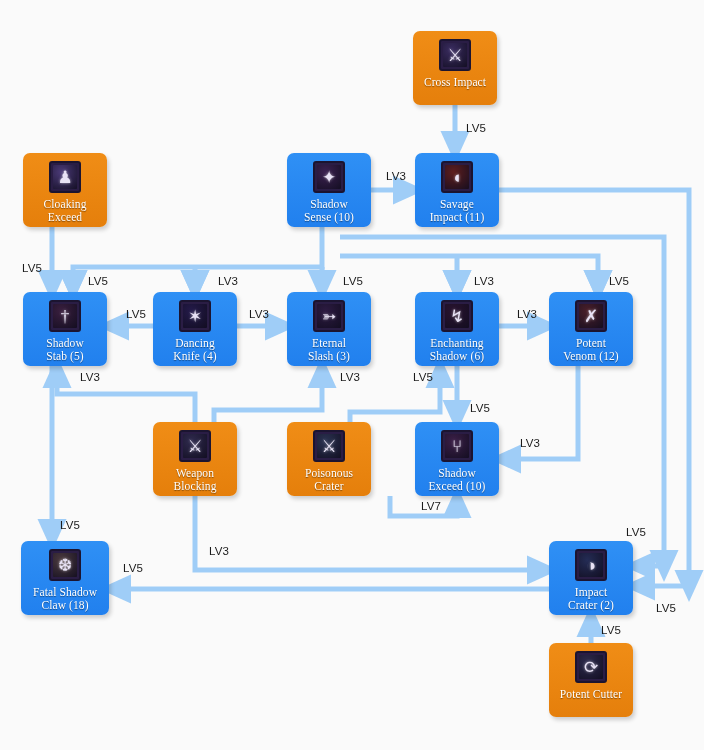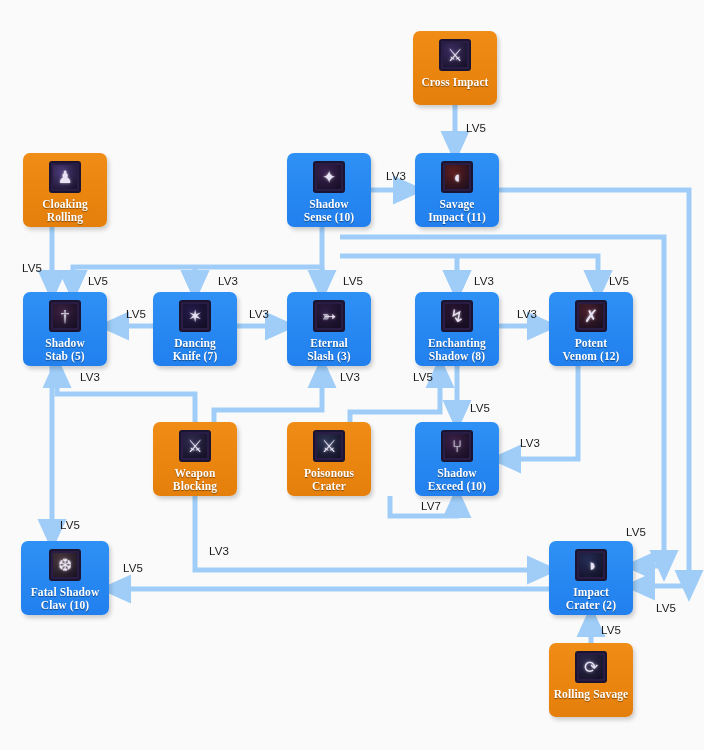--- a/index.html
+++ b/index.html
@@ -50,21 +50,21 @@
   .node .icon .glyph{
     position:absolute;left:0;top:0;right:0;bottom:0;
     display:flex;align-items:center;justify-content:center;
     font-size:17px;line-height:1;
     color:#e8e2f5;
     text-shadow:0 0 3px rgba(255,255,255,.65);
   }
   .node .label{
     margin-top:5px;
     font-size:11.5px;
-    font-weight:bold;
+    font-weight:normal;
     line-height:13px;
     text-align:center;
     padding:0 4px;
     letter-spacing:.1px;
     white-space:pre-line;
   }
 
   
   .lv{
     position:absolute;
@@ -171,21 +171,21 @@
           <div class="glyph">⚔</div>
         </div>
         <div class="label">Cross Impact</div>
       </div>
       <div class="node orange" style="left: 23px; top: 153px; width: 84px; height: 74px;">
         <div class="icon">
           <div class="inner" style="background: radial-gradient(circle at 35% 30%, rgb(75, 58, 120) 0%, rgb(16, 12, 30) 110%);"></div>
           <div class="glyph">♟</div>
         </div>
         <div class="label">Cloaking
-Rolling</div>
+Exceed</div>
       </div>
       <div class="node blue" style="left: 287px; top: 153px; width: 84px; height: 74px;">
         <div class="icon">
           <div class="inner" style="background: radial-gradient(circle at 35% 30%, rgb(59, 33, 80) 0%, rgb(16, 12, 30) 110%);"></div>
           <div class="glyph">✦</div>
         </div>
         <div class="label">Shadow
 Sense (10)</div>
       </div>
       <div class="node blue" style="left: 415px; top: 153px; width: 84px; height: 74px;">
@@ -203,37 +203,37 @@
         </div>
         <div class="label">Shadow
 Stab (5)</div>
       </div>
       <div class="node blue" style="left: 153px; top: 292px; width: 84px; height: 74px;">
         <div class="icon">
           <div class="inner" style="background: radial-gradient(circle at 35% 30%, rgb(36, 26, 74) 0%, rgb(16, 12, 30) 110%);"></div>
           <div class="glyph">✶</div>
         </div>
         <div class="label">Dancing
-Knife (7)</div>
+Knife (4)</div>
       </div>
       <div class="node blue" style="left: 287px; top: 292px; width: 84px; height: 74px;">
         <div class="icon">
           <div class="inner" style="background: radial-gradient(circle at 35% 30%, rgb(45, 27, 66) 0%, rgb(16, 12, 30) 110%);"></div>
           <div class="glyph">➳</div>
         </div>
         <div class="label">Eternal
 Slash (3)</div>
       </div>
       <div class="node blue" style="left: 415px; top: 292px; width: 84px; height: 74px;">
         <div class="icon">
           <div class="inner" style="background: radial-gradient(circle at 35% 30%, rgb(42, 20, 48) 0%, rgb(16, 12, 30) 110%);"></div>
           <div class="glyph">↯</div>
         </div>
         <div class="label">Enchanting
-Shadow (8)</div>
+Shadow (6)</div>
       </div>
       <div class="node blue" style="left: 549px; top: 292px; width: 84px; height: 74px;">
         <div class="icon">
           <div class="inner" style="background: radial-gradient(circle at 35% 30%, rgb(74, 31, 42) 0%, rgb(16, 12, 30) 110%);"></div>
           <div class="glyph">✗</div>
         </div>
         <div class="label">Potent
 Venom (12)</div>
       </div>
       <div class="node orange" style="left: 153px; top: 422px; width: 84px; height: 74px;">
@@ -259,32 +259,32 @@
         </div>
         <div class="label">Shadow
 Exceed (10)</div>
       </div>
       <div class="node blue" style="left: 21px; top: 541px; width: 88px; height: 74px;">
         <div class="icon">
           <div class="inner" style="background: radial-gradient(circle at 35% 30%, rgb(75, 58, 63) 0%, rgb(16, 12, 30) 110%);"></div>
           <div class="glyph">❆</div>
         </div>
         <div class="label">Fatal Shadow
-Claw (10)</div>
+Claw (18)</div>
       </div>
       <div class="node blue" style="left: 549px; top: 541px; width: 84px; height: 74px;">
         <div class="icon">
           <div class="inner" style="background: radial-gradient(circle at 35% 30%, rgb(36, 44, 85) 0%, rgb(16, 12, 30) 110%);"></div>
           <div class="glyph">◑</div>
         </div>
         <div class="label">Impact
 Crater (2)</div>
       </div>
       <div class="node orange" style="left: 549px; top: 643px; width: 84px; height: 74px;">
         <div class="icon">
           <div class="inner" style="background: radial-gradient(circle at 35% 30%, rgb(45, 43, 77) 0%, rgb(16, 12, 30) 110%);"></div>
           <div class="glyph">⟳</div>
         </div>
-        <div class="label">Rolling Savage</div>
+        <div class="label">Potent Cutter</div>
       </div>
     </div>
 
 </div>
 
 </body></html>

